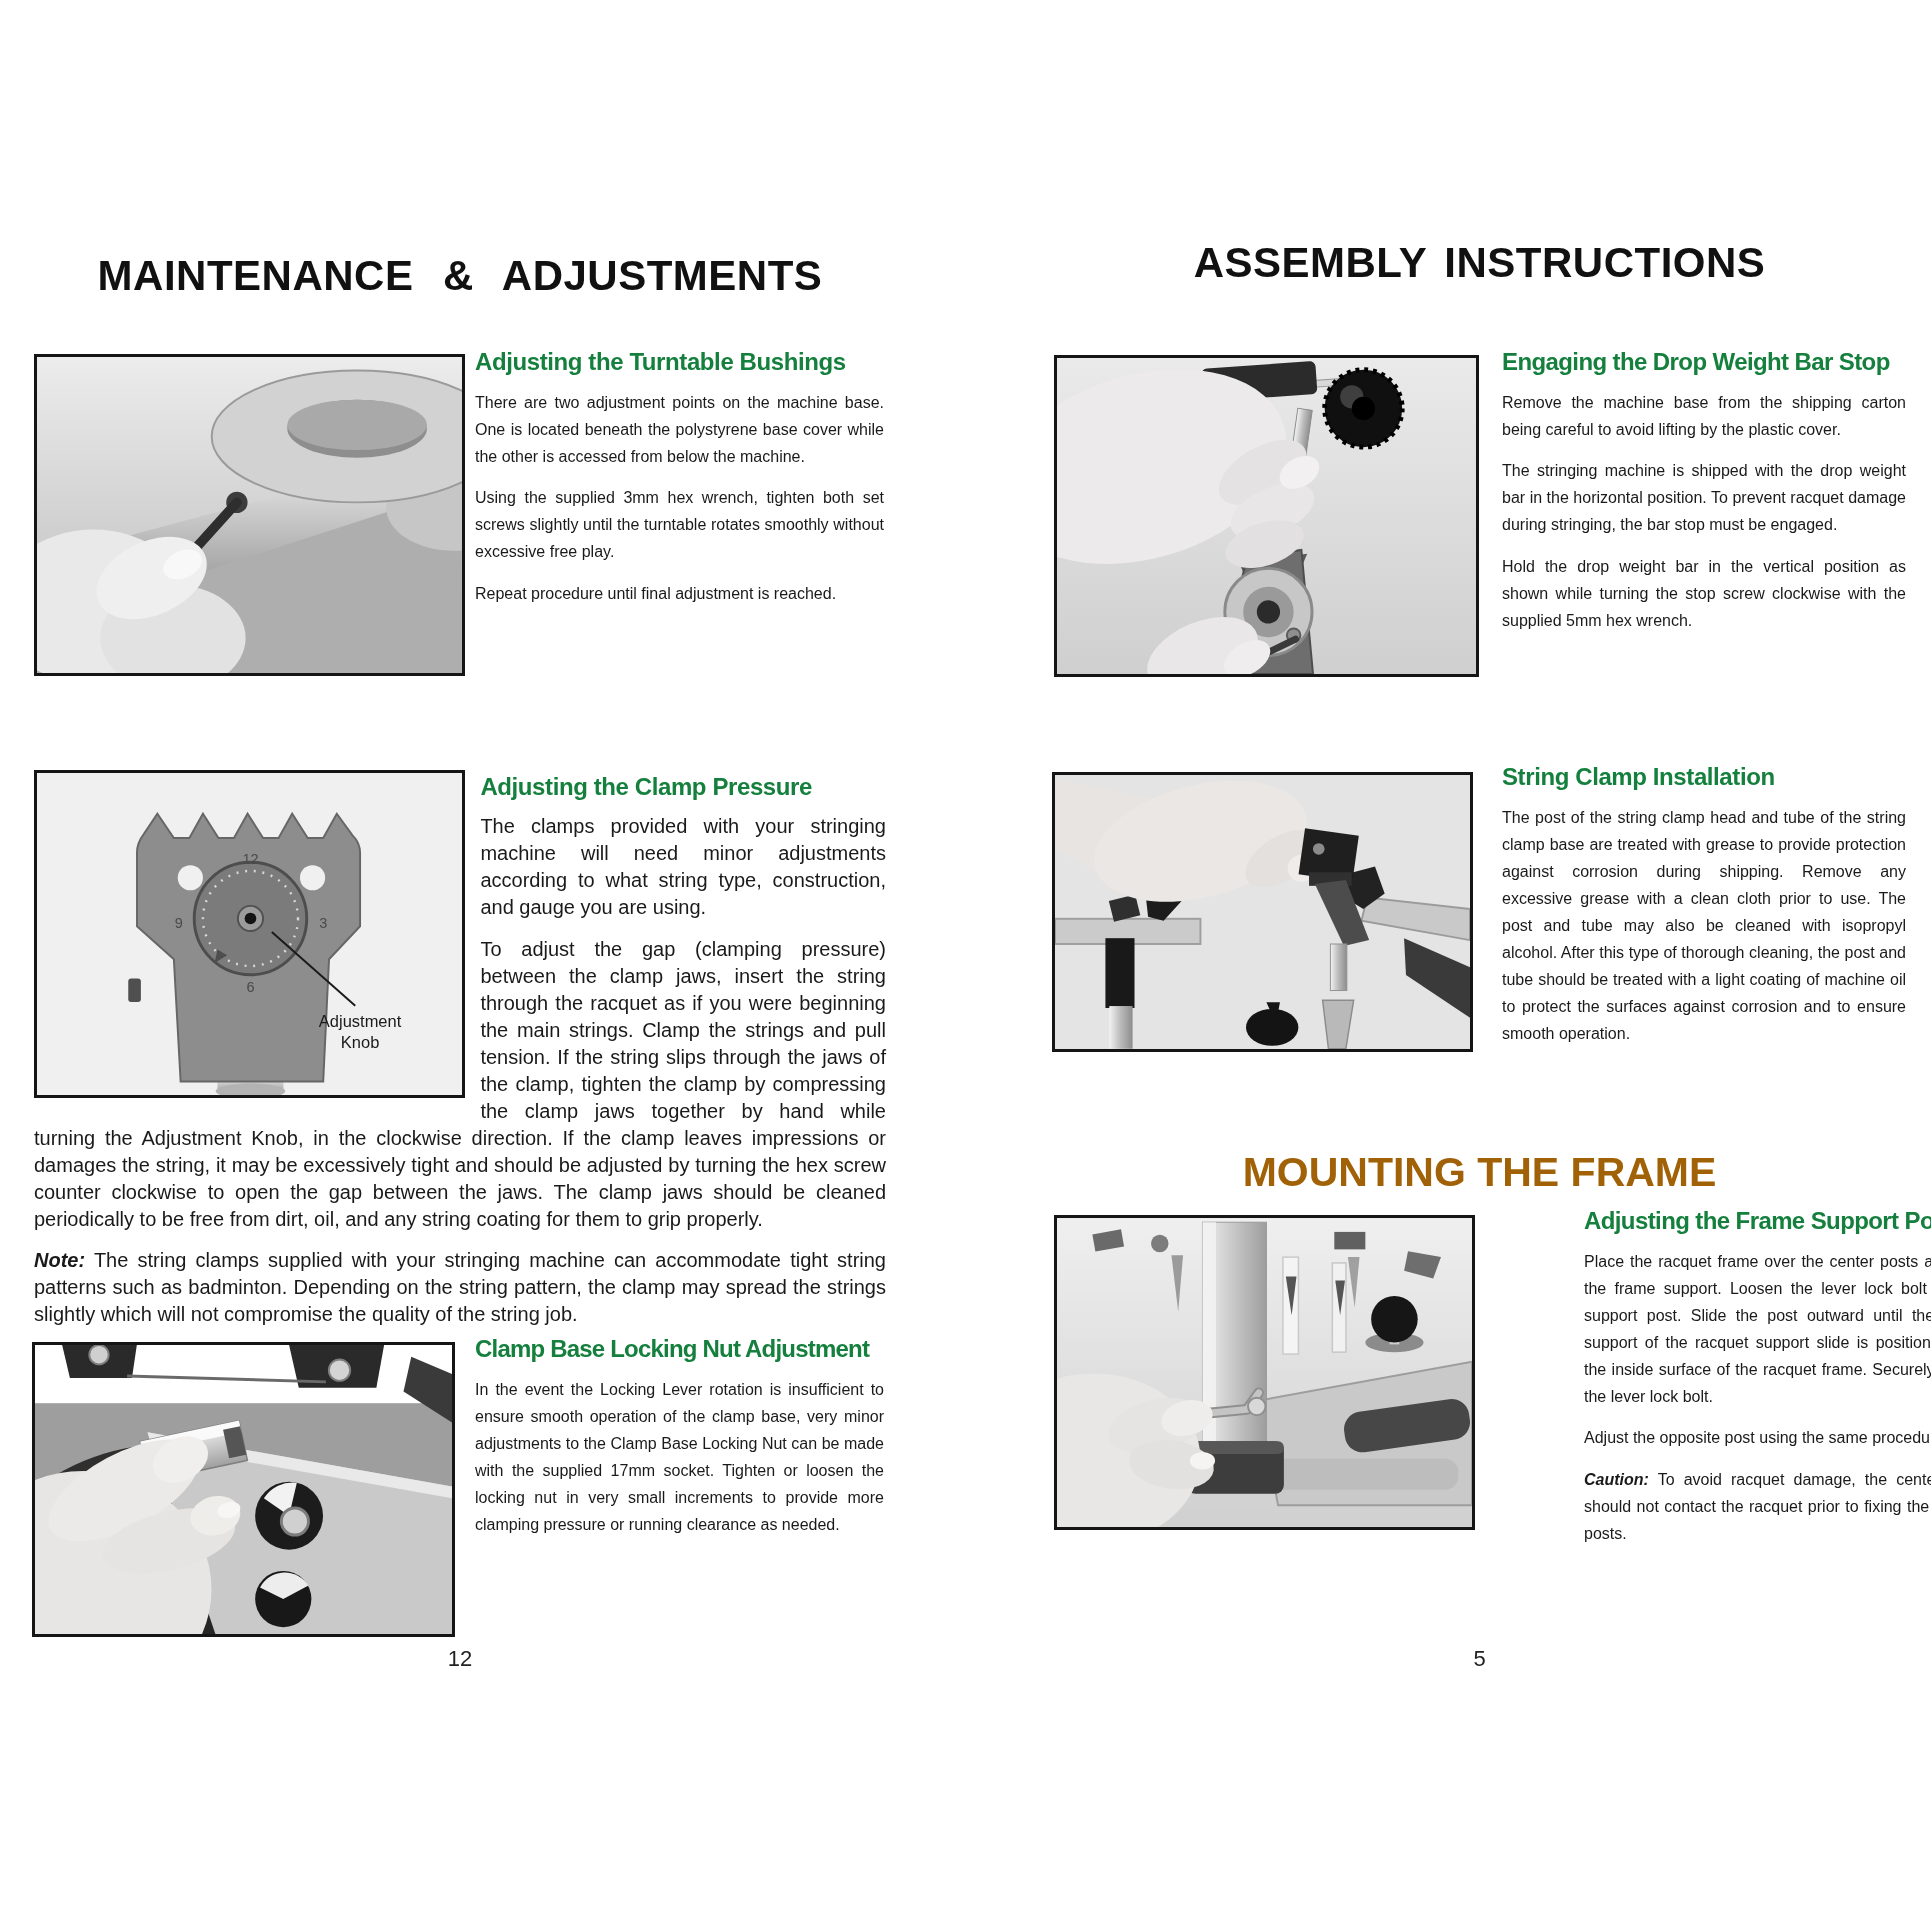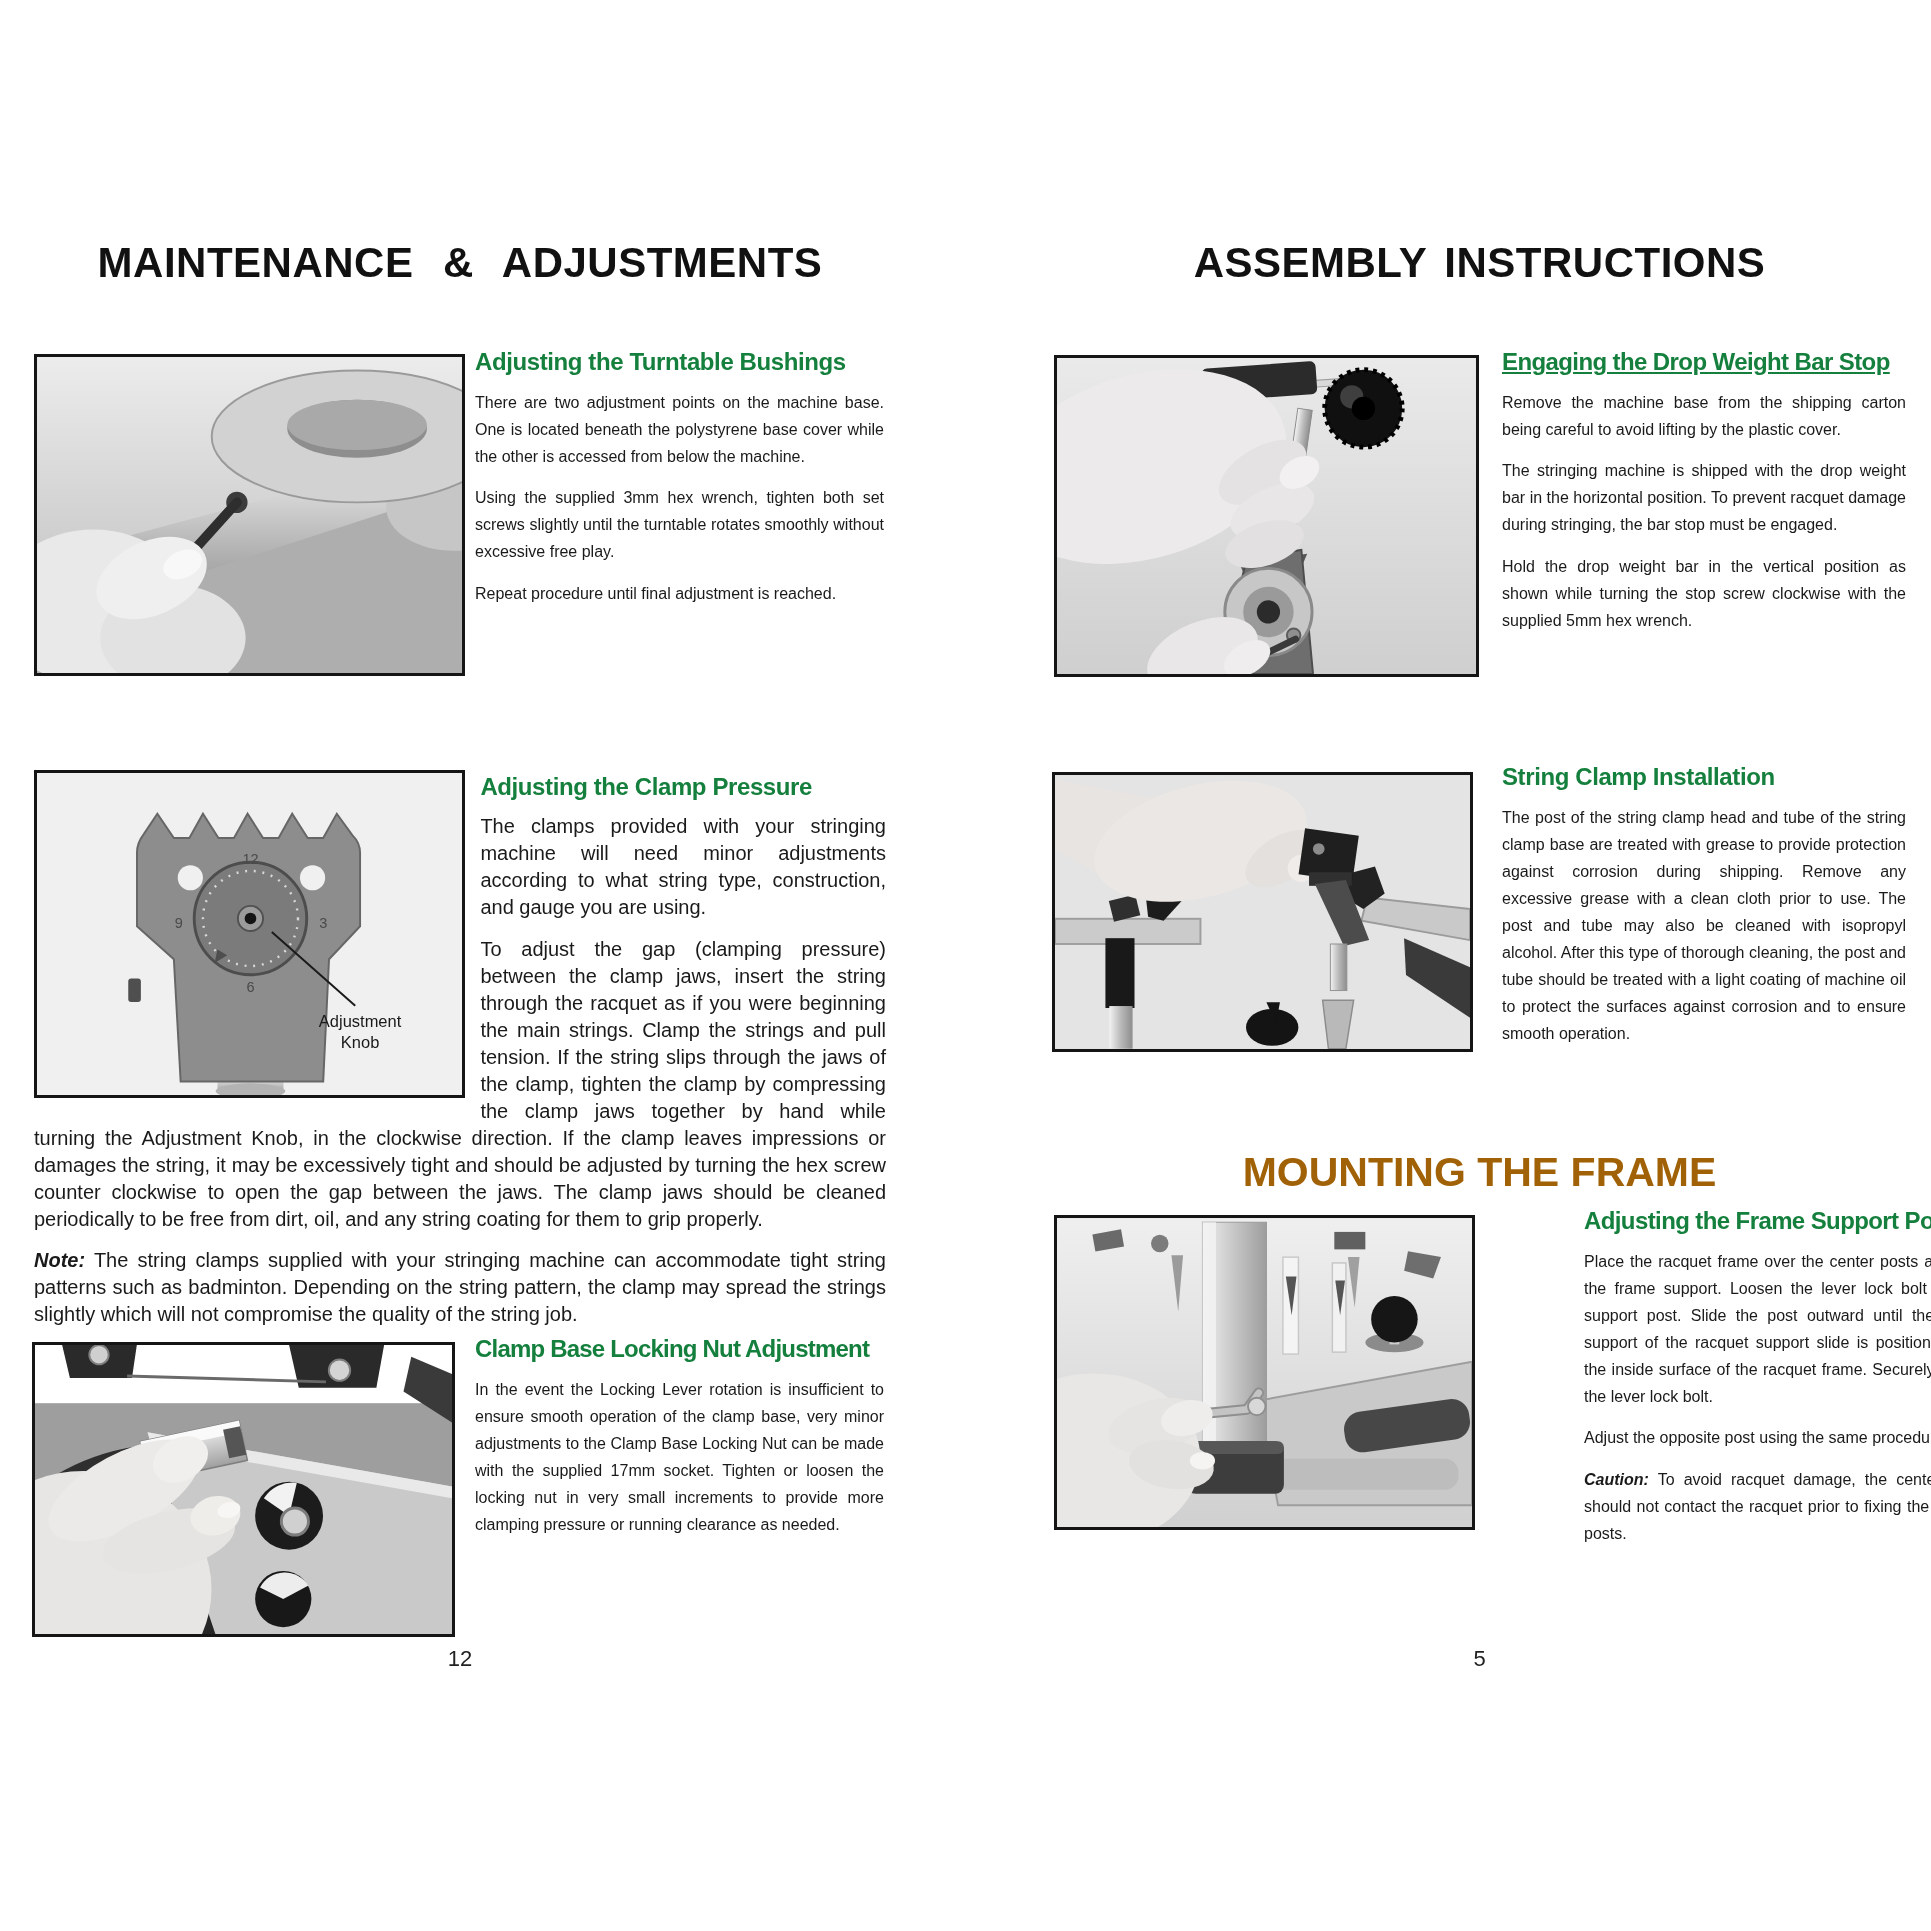--- a/index.html
+++ b/index.html
@@ -1,19 +1,19 @@
 <!DOCTYPE html>
 <html><head>
 <meta charset="utf-8">
 <style>
   html,body{margin:0;padding:0;background:#ffffff;}
   #page{position:relative;width:1931px;height:1931px;background:#ffffff;
         font-family:"Liberation Sans","DejaVu Sans",sans-serif;color:#1a1a1a;}
   .h1{position:absolute;font-weight:bold;font-size:42px;letter-spacing:0.5px;text-align:center;color:#111;}
-  .h1.left-title{word-spacing:17.4px;}
+  .h1.left-title{word-spacing:17.4px;margin-top:13px;}
   .h1.right-title{word-spacing:5.8px;}
   .h2{position:absolute;font-weight:bold;font-size:41px;text-align:center;color:#a16207;}
   .h3{font-weight:bold;font-size:24px;letter-spacing:-0.4px;white-space:nowrap;margin:0 0 12.6px 0;color:#15803d;}
   .col{position:absolute;}
   .col p{font-size:16px;line-height:27px;text-align:justify;margin:0 0 14.5px 0;}
   .bi{font-weight:bold;font-style:italic;}
   .fig{position:absolute;border:3.9px solid #151515;background:#ddd;box-sizing:border-box;overflow:hidden;}
   .fig svg{display:block;width:100%;height:100%;}
   .fig-float{float:left;width:431px;height:328px;margin:8.7px 15.4px 5.8px 0;border:3.9px solid #151515;
              box-sizing:border-box;background:#efefef;overflow:hidden;}
@@ -190,21 +190,21 @@
       <ellipse cx="212" cy="118" rx="50" ry="26" fill="#e4e2e2" transform="rotate(-30 212 118)"></ellipse>
       <ellipse cx="222" cy="158" rx="46" ry="24" fill="#e8e6e6" transform="rotate(-24 222 158)"></ellipse>
       <ellipse cx="214" cy="192" rx="42" ry="22" fill="#e2e0e0" transform="rotate(-18 214 192)"></ellipse>
       <ellipse cx="250" cy="118" rx="22" ry="15" fill="#f2f0f0" transform="rotate(-30 250 118)"></ellipse>
       <ellipse cx="150" cy="306" rx="60" ry="34" fill="#e9e7e7" transform="rotate(-22 150 306)"></ellipse>
       <ellipse cx="196" cy="310" rx="26" ry="16" fill="#efeded" transform="rotate(-30 196 310)"></ellipse>
     </svg>
   </div>
 
   <div class="col" style="left:1502px;top:348px;width:404px;">
-    <div class="h3" style="letter-spacing:-0.6px;text-decoration:underline;">Engaging the Drop Weight Bar Stop</div>
+    <div class="h3" style="letter-spacing:-0.6px;">Engaging the Drop Weight Bar Stop</div>
     <p>Remove the machine base from the shipping carton being careful to avoid lifting by the plastic cover.</p>
     <p>The stringing machine is shipped with the drop weight bar in the horizontal position. To prevent racquet damage during stringing, the bar stop must be engaged.</p>
     <p>Hold the drop weight bar in the vertical position as shown while turning the stop screw clockwise with the supplied 5mm hex wrench.</p>
   </div>
 
   <div class="fig" style="left:1052px;top:772px;width:421px;height:280px;">
     <svg viewBox="0 0 428 282">
       <defs>
         <linearGradient id="g5s" x1="0" y1="0" x2="1" y2="0">
           <stop offset="0" stop-color="#f2f2f2"></stop>

